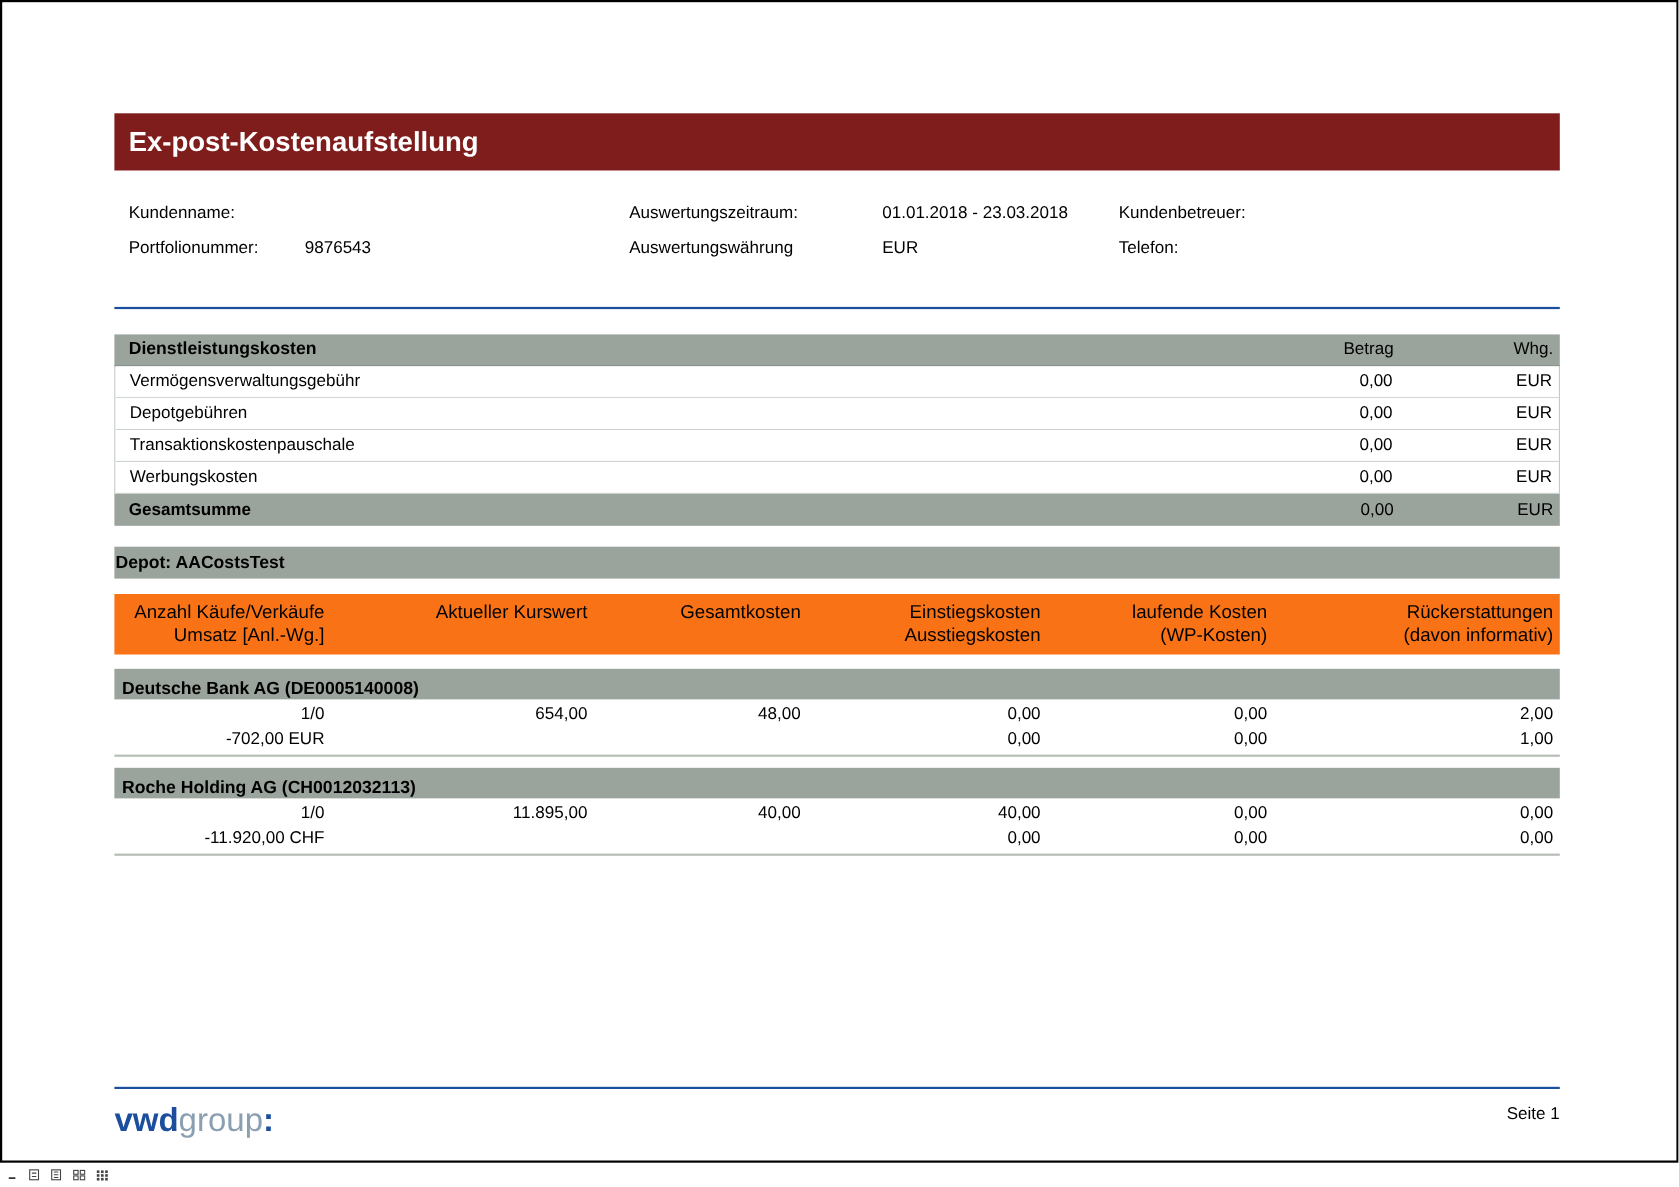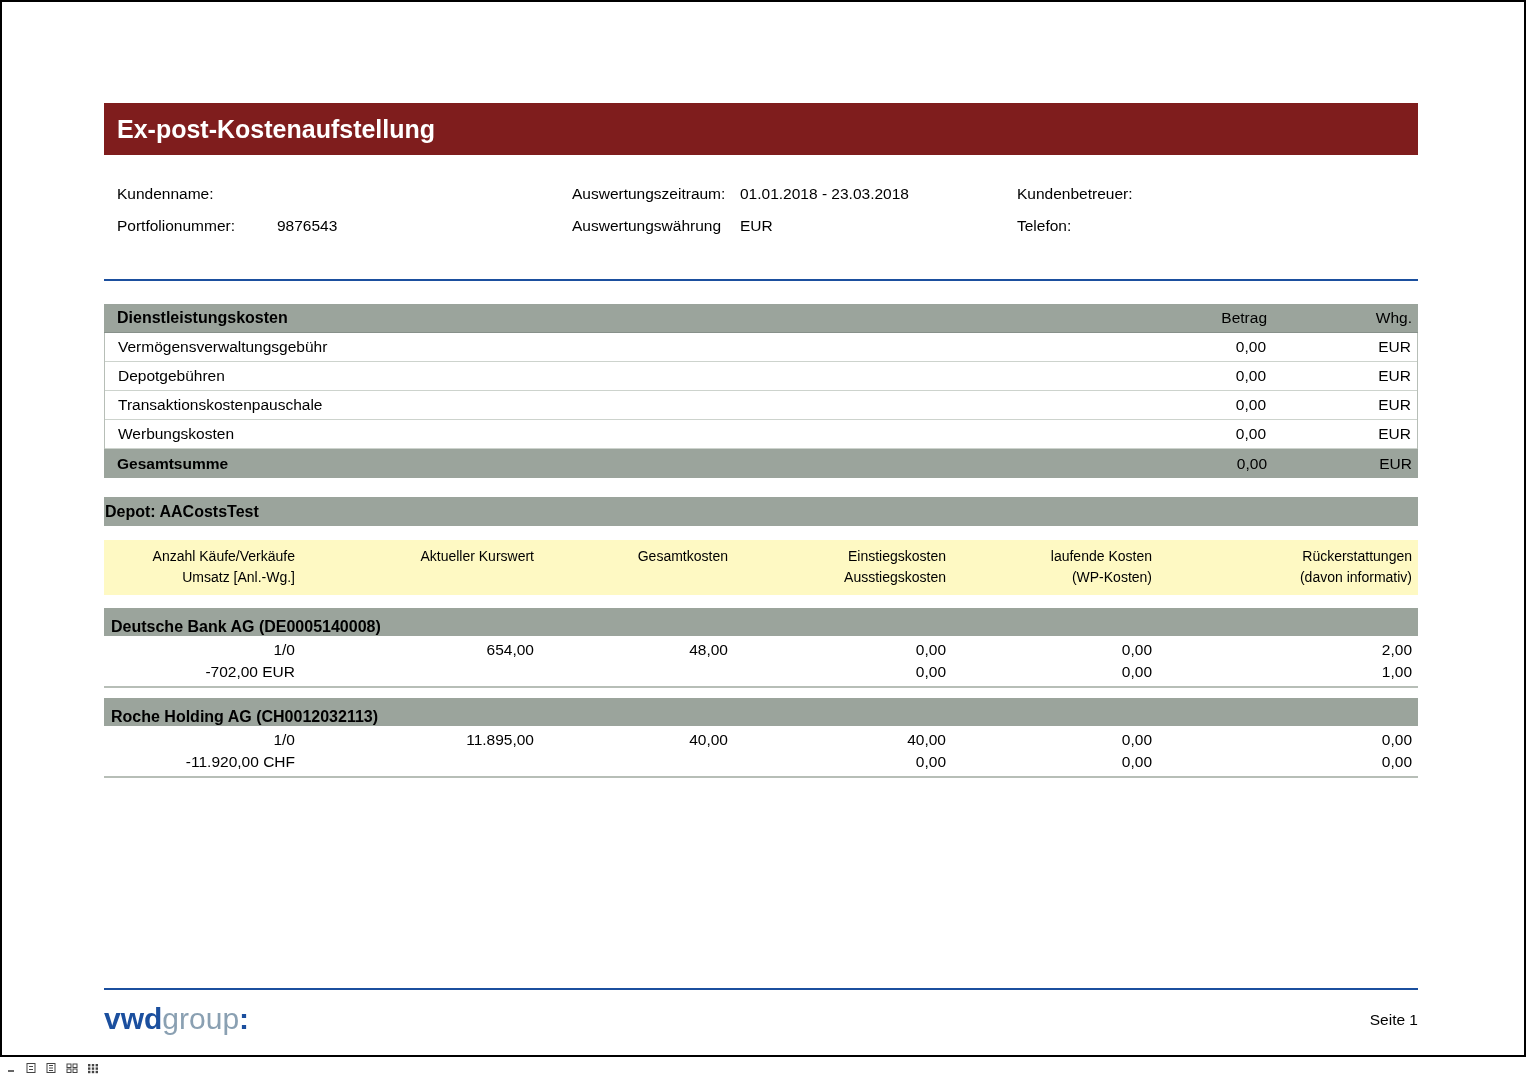--- a/index.html
+++ b/index.html
@@ -33,21 +33,21 @@
     display: flex; align-items: center;
     padding-left: 13px;
     font-size: 25px; font-weight: bold;
   }
 
   
   .meta { margin-top: 24px; font-size: 15.5px; }
   .meta-row { position: relative; height: 32px; }
   .meta-row span { position: absolute; top: 6px; white-space: nowrap; }
   .m1 { left: 13px; } .m2 { left: 173px; } .m3 { left: 468px; }
-  .m4 { left: 636px; } .m5 { left: 913px; }
+  .m4 { left: 698px; } .m5 { left: 913px; }
 
   .blue-rule { height: 2px; background: #1b4f9e; margin-top: 36px; }
 
   
   .svc { margin-top: 23px; font-size: 15.5px; }
   .svc-grid {
     display: grid;
     grid-template-columns: 1fr 145px 145px;
     align-items: center;
     height: 29px;
@@ -71,24 +71,24 @@
   }
 
   
   .pos-grid {
     display: grid;
     grid-template-columns: 191px 239px 194px 218px 206px 1fr;
     padding-right: 6px;
   }
   .cols-head {
     margin-top: 14px;
-    background: #fef9c3;
+    background: #f97316;
     padding-top: 6px; padding-bottom: 7px;
     line-height: 21px;
-    font-size: 14px;
+    font-size: 17px;
   }
   .cols-head .cell div { text-align: right; white-space: nowrap; }
 
   .pos-name {
     margin-top: 13px; height: 28px;
     background: #9ba49c;
     display: flex; align-items: flex-end;
     padding-left: 7px;
     font-weight: bold; font-size: 16px;
   }
@@ -99,21 +99,21 @@
     font-size: 15.5px;
     padding-top: 3px; padding-bottom: 4px;
     border-bottom: 2px solid #b7beb7;
   }
   .pos-rows .cell div { text-align: right; white-space: nowrap; min-height: 21.5px; }
 
   
   .footer { position: absolute; left: 102px; top: 986px; width: 1314px; }
   .footer-rule { height: 2px; background: #1b4f9e; }
   .footer-row {
-    display: flex; justify-content: space-between; align-items: flex-end;
+    display: flex; justify-content: space-between; align-items: flex-start;
     margin-top: 14px;
   }
   .logo { font-size: 30px; line-height: 30px; }
   .logo .vwd { font-weight: bold; color: #1b4f9e; }
   .logo .group { font-weight: normal; color: #8aa0b2; }
   .logo .colon { font-weight: bold; color: #1b4f9e; }
   .page-num { font-size: 15.5px; padding-bottom: 5px; }
 
   
   .statusbar {

